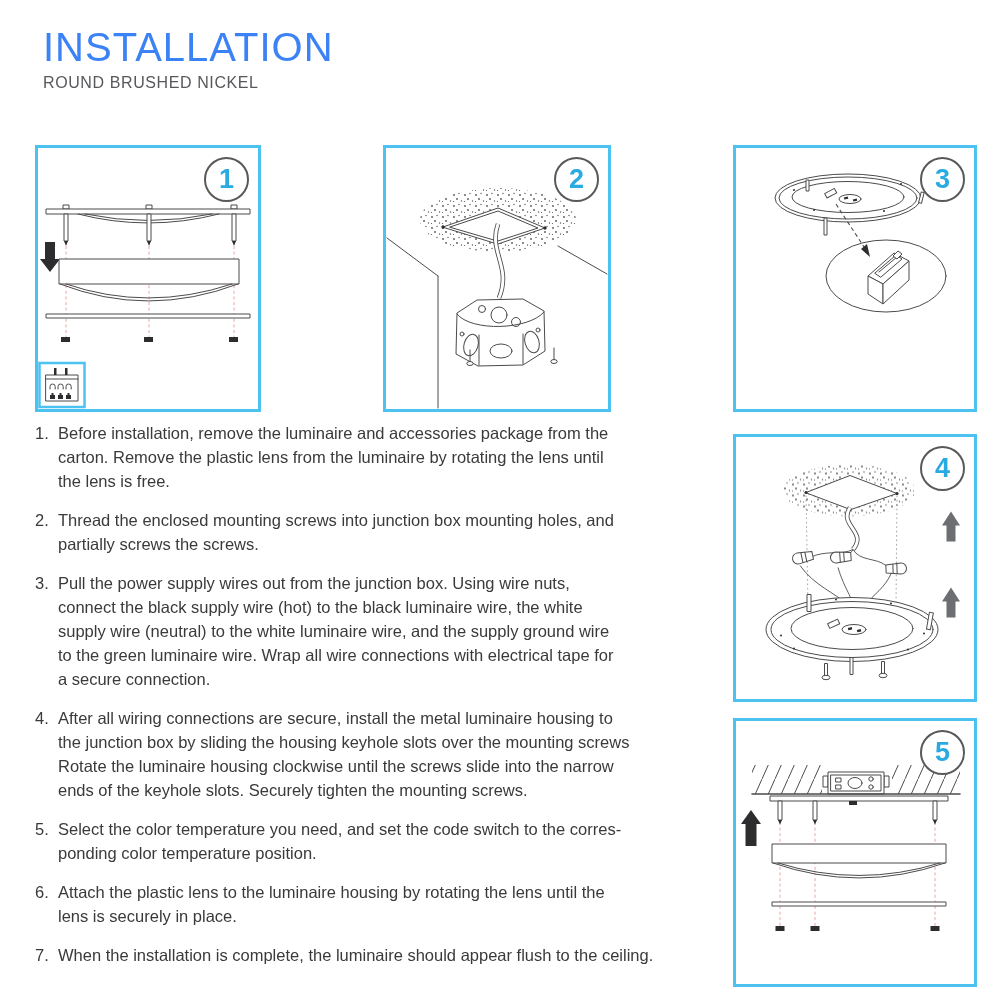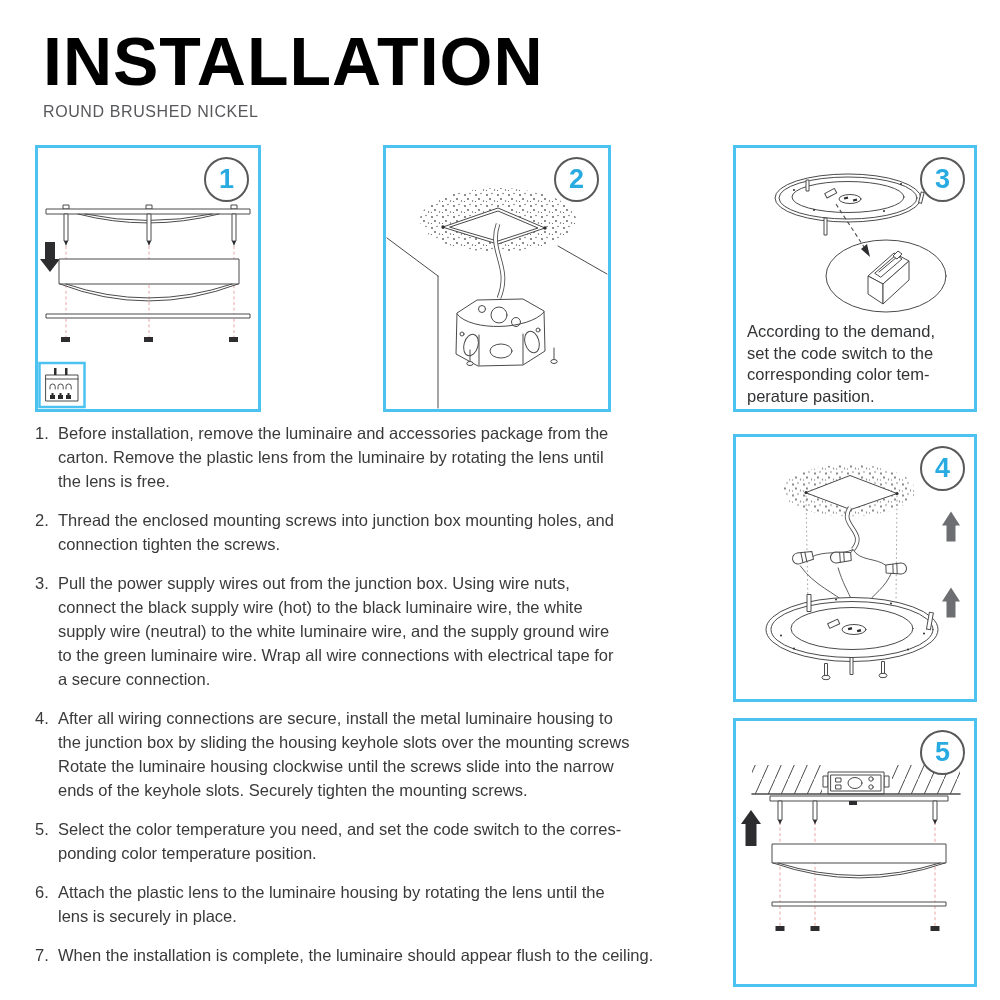--- a/index.html
+++ b/index.html
@@ -1,20 +1,20 @@
 <!DOCTYPE html>
 <html><head>
 <meta charset="utf-8">
 <style>
   html,body{margin:0;padding:0;background:#fff;}
   .page{position:relative;width:1000px;height:1000px;background:#fff;overflow:hidden;
         font-family:"Liberation Sans",sans-serif;}
   
   .hdr{position:absolute;left:43px;top:26px;}
-  .title{font-size:68px;font-weight:700;letter-spacing:1px;color:#000000;line-height:1.05;}
+  .title{font-size:40px;font-weight:400;letter-spacing:1px;color:#3b82f6;line-height:1.05;}
   .subtitle{margin-top:6px;font-size:16px;letter-spacing:.6px;color:#57585b;}
   
   .panel{position:absolute;border:3px solid #4cc2f1;background:#fff;box-sizing:border-box;}
   .p1{left:35px;top:145px;width:226px;height:267px;}
   .p2{left:383px;top:145px;width:228px;height:267px;}
   .p3{left:733px;top:145px;width:244px;height:267px;}
   .p4{left:733px;top:434px;width:244px;height:268px;}
   .p5{left:733px;top:718px;width:244px;height:269px;}
   .art{position:absolute;left:0;top:0;width:100%;height:100%;}
   .p3 .art{height:170px;}
@@ -156,24 +156,20 @@
       <ellipse class="ln" cx="150" cy="128" rx="60" ry="36"></ellipse>
       <g>
         <path class="wh" d="M132,128 L158,105 L173,113 L147,136 Z"></path>
         <path class="wh" d="M132,128 L147,136 L147,156 L132,146 Z"></path>
         <path class="wh" d="M147,136 L173,113 L173,132 L147,156 Z"></path>
         <path class="ln" d="M139,125 L160,107 L166,111 L145,129 Z M143,124 L161,109"></path>
         <polygon class="wh" points="157,108 162,103 166,106 161,111"></polygon>
       </g>
     </svg>
     <div class="badge">3</div>
-    <div class="caption">According to the demand,
-set the code switch to the
-corresponding color tem-
-perature pasition.</div>
   </section>
 
   <section class="panel p4">
     <svg class="art" viewBox="0 0 238 261">
       <defs>
         <pattern id="stipB" width="11" height="11" patternUnits="userSpaceOnUse">
           <circle cx="2" cy="3" r=".9" fill="#565658"></circle>
             <circle cx="7" cy="1.5" r=".7" fill="#565658"></circle>
           <circle cx="5" cy="7" r=".9" fill="#565658"></circle>
             <circle cx="9.5" cy="9" r=".7" fill="#565658"></circle>
@@ -280,21 +276,21 @@
   <ol class="steps">
     <li>
         <span class="n">1.</span>
         <span class="t">Before installation, remove the luminaire and accessories package from the
 carton. Remove the plastic lens from the luminaire by rotating the lens until
 the lens is free.</span>
       </li>
     <li>
         <span class="n">2.</span>
         <span class="t">Thread the enclosed mounting screws into junction box mounting holes, and
-connection tighten the screws.</span>
+partially screws the screws.</span>
       </li>
     <li>
         <span class="n">3.</span>
         <span class="t">Pull the power supply wires out from the junction box. Using wire nuts,
 connect the black supply wire (hot) to the black luminaire wire, the white
 supply wire (neutral) to the white luminaire wire, and the supply ground wire
 to the green luminaire wire. Wrap all wire connections with electrical tape for
 a secure connection.</span>
       </li>
     <li>

